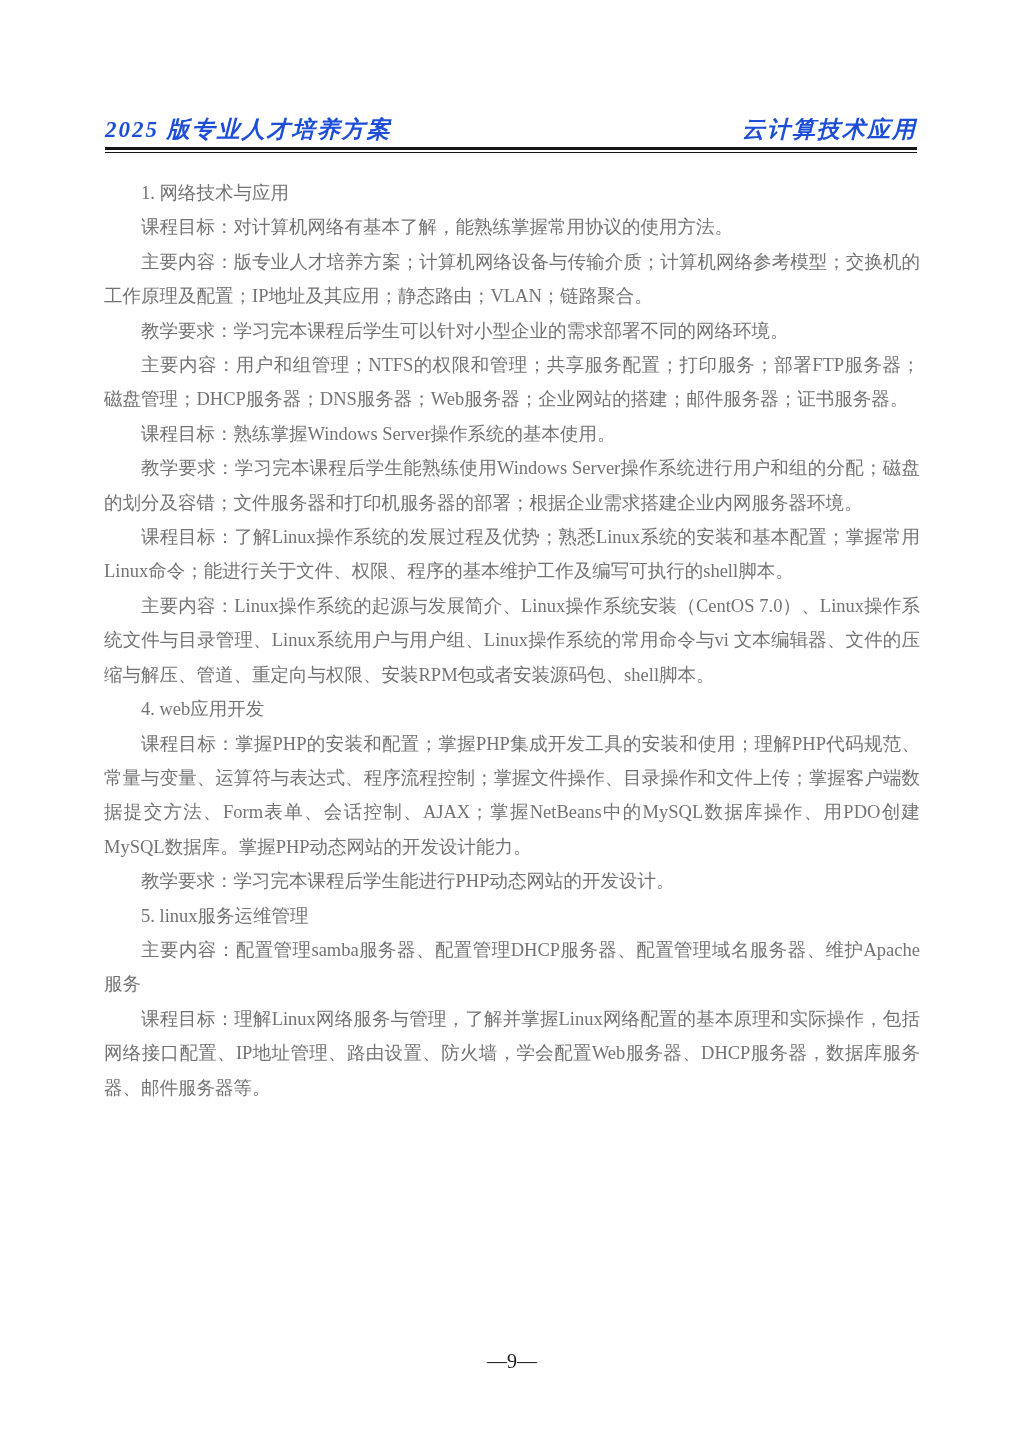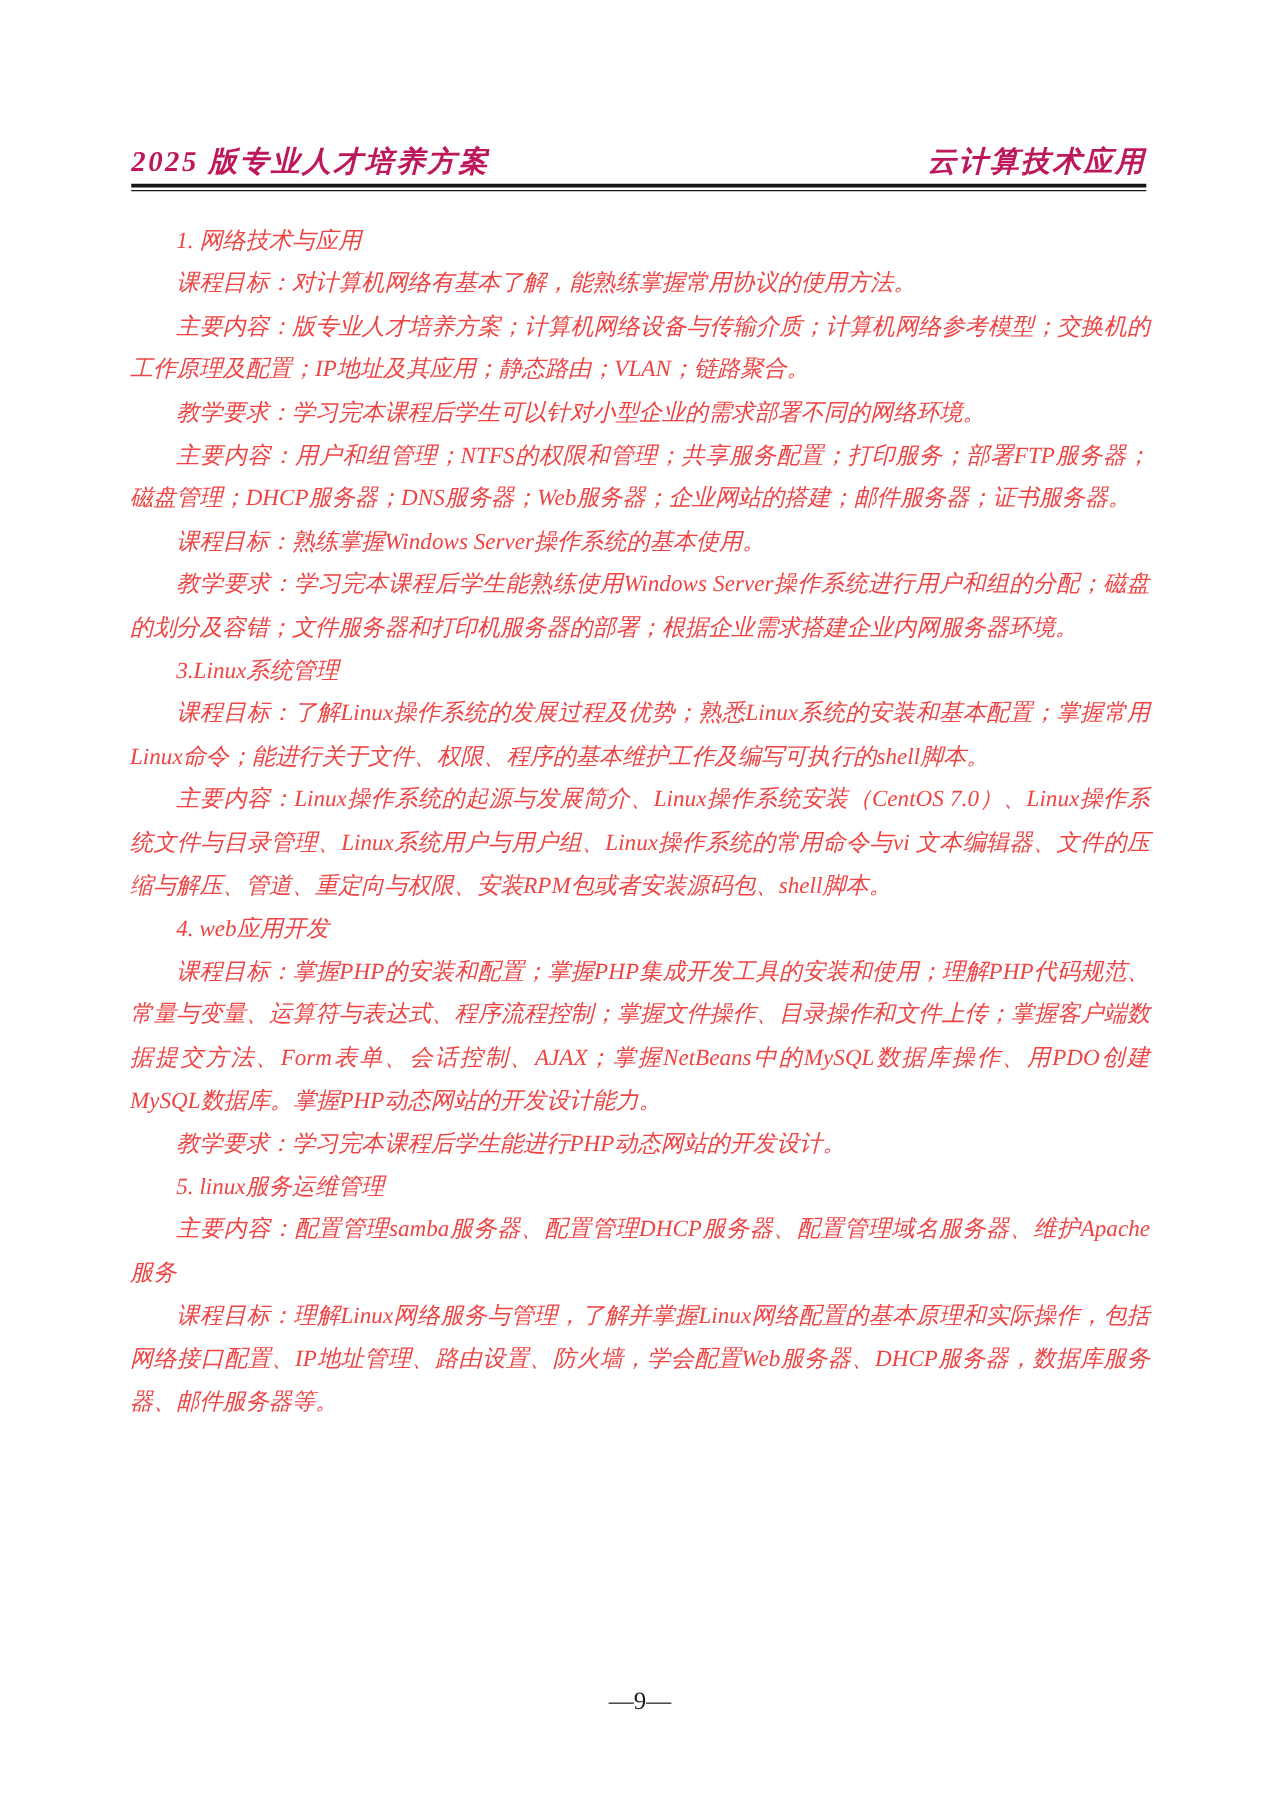--- a/index.html
+++ b/index.html
@@ -19,41 +19,40 @@
     top: 116px;
     width: 812px;
     display: flex;
     justify-content: space-between;
     align-items: flex-start;
     font-size: 23px;
     line-height: 27px;
     font-weight: bold;
     font-style: italic;
     letter-spacing: 2px;
-    color: #be185d;
+    color: #1d4ed8;
   }
   .header-rule {
     position: absolute;
     left: 105px;
     top: 147px;
     width: 812px;
     height: 2px;
     border-top: 3.5px solid #161616;
     border-bottom: 1.5px solid #161616;
   }
   .content {
     position: absolute;
     left: 104px;
     top: 176px;
     width: 816px;
     font-size: 18.5px;
     line-height: 34.4px;
     text-align: justify;
-    color: #ef4444;
-    font-style: italic;
+    color: #737373;
   }
   .content p {
     margin: 0;
     padding: 0;
     text-indent: 2em;
   }
   .page-footer {
     position: absolute;
     left: 0;
     top: 1348px;
@@ -77,21 +76,20 @@
   <div class="header-rule"></div>
 
   <main class="content">
     <p>1. 网络技术与应用</p>
     <p>课程目标：对计算机网络有基本了解，能熟练掌握常用协议的使用方法。</p>
     <p>主要内容：版专业人才培养方案；计算机网络设备与传输介质；计算机网络参考模型；交换机的工作原理及配置；IP地址及其应用；静态路由；VLAN；链路聚合。</p>
     <p>教学要求：学习完本课程后学生可以针对小型企业的需求部署不同的网络环境。</p>
     <p>主要内容：用户和组管理；NTFS的权限和管理；共享服务配置；打印服务；部署FTP服务器；磁盘管理；DHCP服务器；DNS服务器；Web服务器；企业网站的搭建；邮件服务器；证书服务器。</p>
     <p>课程目标：熟练掌握Windows Server操作系统的基本使用。</p>
     <p>教学要求：学习完本课程后学生能熟练使用Windows Server操作系统进行用户和组的分配；磁盘的划分及容错；文件服务器和打印机服务器的部署；根据企业需求搭建企业内网服务器环境。</p>
-    <p>3.Linux系统管理</p>
     <p>课程目标：了解Linux操作系统的发展过程及优势；熟悉Linux系统的安装和基本配置；掌握常用Linux命令；能进行关于文件、权限、程序的基本维护工作及编写可执行的shell脚本。</p>
     <p>主要内容：Linux操作系统的起源与发展简介、Linux操作系统安装（CentOS 7.0）、Linux操作系统文件与目录管理、Linux系统用户与用户组、Linux操作系统的常用命令与vi 文本编辑器、文件的压缩与解压、管道、重定向与权限、安装RPM包或者安装源码包、shell脚本。</p>
     <p>4. web应用开发</p>
     <p>课程目标：掌握PHP的安装和配置；掌握PHP集成开发工具的安装和使用；理解PHP代码规范、常量与变量、运算符与表达式、程序流程控制；掌握文件操作、目录操作和文件上传；掌握客户端数据提交方法、Form表单、会话控制、AJAX；掌握NetBeans中的MySQL数据库操作、用PDO创建MySQL数据库。掌握PHP动态网站的开发设计能力。</p>
     <p>教学要求：学习完本课程后学生能进行PHP动态网站的开发设计。</p>
     <p>5. linux服务运维管理</p>
     <p>主要内容：配置管理samba服务器、配置管理DHCP服务器、配置管理域名服务器、维护Apache服务</p>
     <p>课程目标：理解Linux网络服务与管理，了解并掌握Linux网络配置的基本原理和实际操作，包括网络接口配置、IP地址管理、路由设置、防火墙，学会配置Web服务器、DHCP服务器，数据库服务器、邮件服务器等。</p>
   </main>
 

